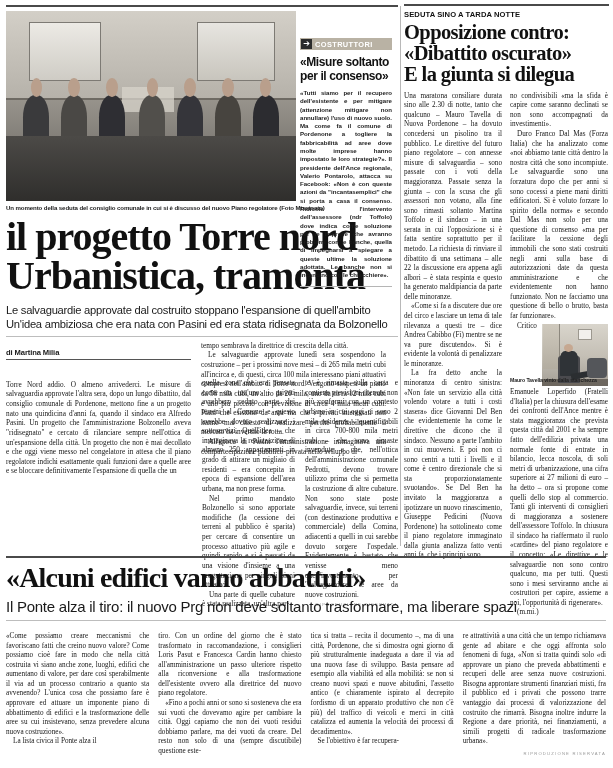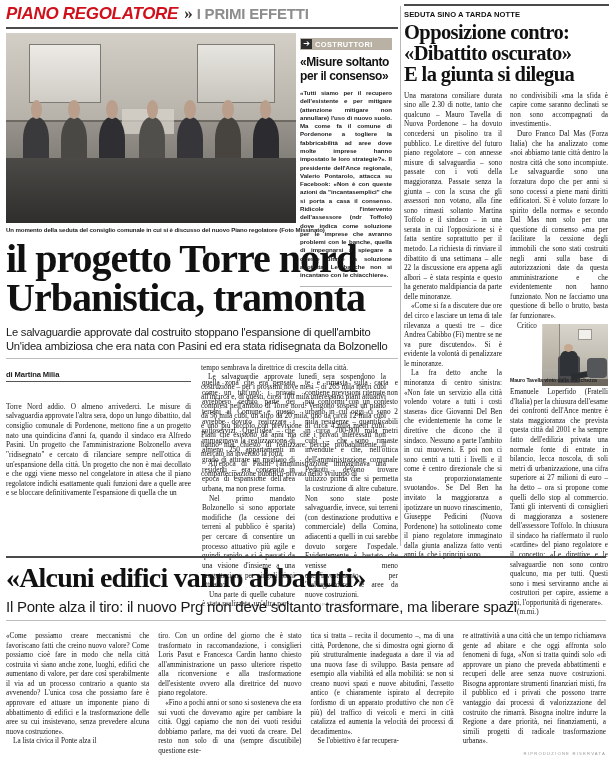--- a/index.html
+++ b/index.html
@@ -417,25 +417,20 @@
 </style>
 </head>
 <body>
 
 <div class="page">
 
   <div class="vrule"></div>
 
   <div class="left-col">
 
-    <div class="kicker-row">
-      <span class="kicker-main">PIANO REGOLATORE</span>
-      <span class="kicker-arrows">»</span>
-      <span class="kicker-sub">I PRIMI EFFETTI</span>
-    </div>
     <div class="rule-thick"></div>
 
     <div class="photo">
       <div class="sky"></div>
       <div class="wallpanel"></div>
       <div class="windowpane"></div>
       <div class="windowpane2"></div>
       <div class="screenglow"></div>
       <div class="person p1"></div>
       <div class="person p2"></div>

